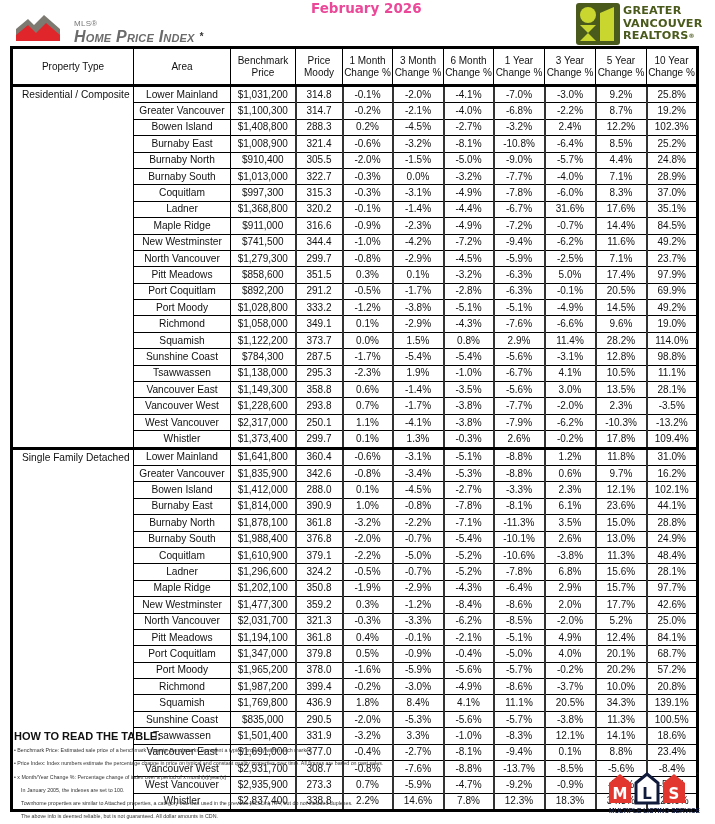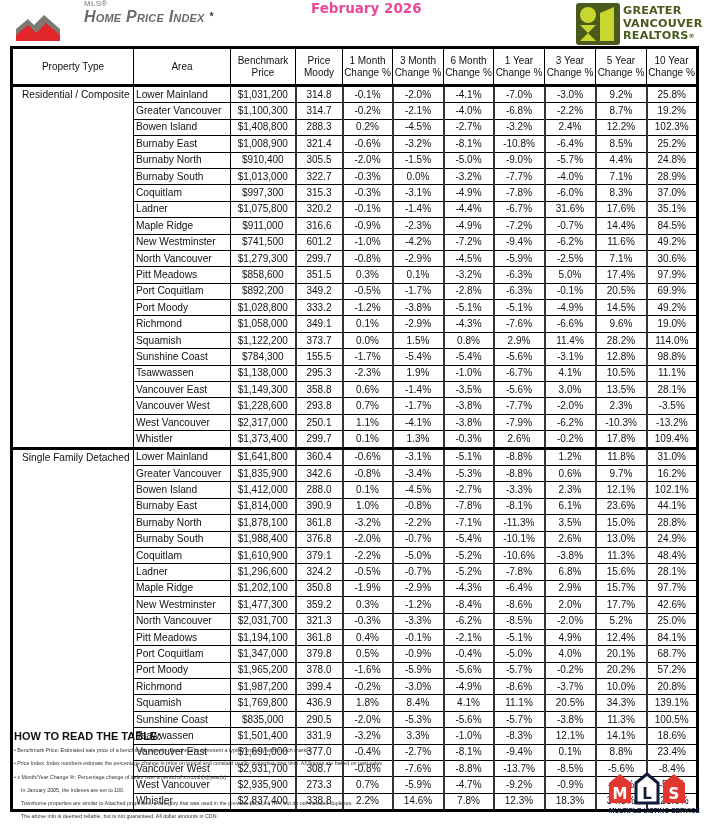--- a/index.html
+++ b/index.html
@@ -1,35 +1,35 @@
 <!DOCTYPE html>
 <html><head>
 <meta charset="utf-8">
 <style>
   html, body { margin: 0; padding: 0; background: #ffffff; }
   body { width: 715px; height: 824px; position: relative; overflow: hidden;
          font-family: "Liberation Sans", sans-serif; color: #111; }
 
   
   .hpi-logo { position: absolute; left: 14px; top: 11px; width: 48px; height: 30px; }
-  .hpi-text { position: absolute; left: 74px; top: 0; margin-left: 10px; }
+  .hpi-text { position: absolute; left: 74px; top: 20px; }
   .hpi-mls { font-size: 8px; color: #777; letter-spacing: 0.3px; line-height: 8px; }
   .hpi-title { font-size: 16px; color: #6b6b6b; font-weight: bold; line-height: 17px; letter-spacing: 0.2px; font-variant: small-caps; font-style: italic; }
   .hpi-star { font-size: 10px; color: #333; vertical-align: top; }
   .page-month { position: absolute; left: 311px; top: 0; font-weight: bold; font-size: 13.5px; color: #ec4899; font-family: "DejaVu Sans", sans-serif; }
   .gvr-logo { position: absolute; left: 576px; top: 3px; width: 44px; height: 42px; }
   .gvr-text { position: absolute; left: 623px; top: 5px; font-family: "DejaVu Sans", sans-serif; font-weight: bold; color: #4a5a1c; font-size: 11.2px; line-height: 12.6px; letter-spacing: 0.2px; }
   .gvr-text .reg { font-size: 6px; vertical-align: top; }
 
   
   .hpi-table { position: absolute; left: 10px; top: 46px; width: 582px; border-collapse: collapse; border: 3.5px solid #000; table-layout: fixed; }
   .hpi-table th { font-weight: normal; font-size: 10px; line-height: 12px; height: 35px; border: 1px solid #000; border-bottom: 3px solid #000; text-align: center; padding: 0 1px; background: #fff; }
   .hpi-table td { font-size: 10px; height: 15.4px; line-height: 12px; padding: 0 2px; border: 1px solid #000; border-top: 1.5px solid #000; text-align: center; white-space: nowrap; background: #fff; }
   .hpi-table td.ptype { border-top: 3px solid #000; border-bottom: 3px solid #000; vertical-align: top; text-align: left; padding: 2px 0 0 9px; font-size: 10.2px; border-right: 1px solid #000; }
-  .hpi-table td.area { text-align: left; padding-left: 2px; font-size: 10.2px; }
+  .hpi-table td.area { text-align: center; padding-left: 2px; font-size: 10.2px; }
   .hpi-table tr.first td { border-top: 3px solid #000; }
   .hpi-table td.num { border-right: 2px solid #333; }
 
   
   .how-title { position: absolute; left: 14px; top: 730px; font-weight: bold; font-size: 11px; color: #111; }
   .notes { position: absolute; left: 14px; top: 744px; font-size: 5.3px; color: #333; line-height: 13.3px; }
   .notes .indent { padding-left: 7px; }
   .mls-logo { position: absolute; left: 607px; top: 769px; width: 100px; height: 50px; }
 </style>
 </head>
@@ -170,21 +170,21 @@
         <td class="num">-0.3%</td>
         <td class="num">-3.1%</td>
         <td class="num">-4.9%</td>
         <td class="num">-7.8%</td>
         <td class="num">-6.0%</td>
         <td class="num">8.3%</td>
         <td class="num">37.0%</td>
       </tr>
       <tr>
         <td class="area">Ladner</td>
-        <td class="num">$1,075,800</td>
+        <td class="num">$1,368,800</td>
         <td class="num">320.2</td>
         <td class="num">-0.1%</td>
         <td class="num">-1.4%</td>
         <td class="num">-4.4%</td>
         <td class="num">-6.7%</td>
         <td class="num">31.6%</td>
         <td class="num">17.6%</td>
         <td class="num">35.1%</td>
       </tr>
       <tr>
@@ -195,57 +195,57 @@
         <td class="num">-2.3%</td>
         <td class="num">-4.9%</td>
         <td class="num">-7.2%</td>
         <td class="num">-0.7%</td>
         <td class="num">14.4%</td>
         <td class="num">84.5%</td>
       </tr>
       <tr>
         <td class="area">New Westminster</td>
         <td class="num">$741,500</td>
-        <td class="num">601.2</td>
+        <td class="num">344.4</td>
         <td class="num">-1.0%</td>
         <td class="num">-4.2%</td>
         <td class="num">-7.2%</td>
         <td class="num">-9.4%</td>
         <td class="num">-6.2%</td>
         <td class="num">11.6%</td>
         <td class="num">49.2%</td>
       </tr>
       <tr>
         <td class="area">North Vancouver</td>
         <td class="num">$1,279,300</td>
         <td class="num">299.7</td>
         <td class="num">-0.8%</td>
         <td class="num">-2.9%</td>
         <td class="num">-4.5%</td>
         <td class="num">-5.9%</td>
         <td class="num">-2.5%</td>
         <td class="num">7.1%</td>
-        <td class="num">30.6%</td>
+        <td class="num">23.7%</td>
       </tr>
       <tr>
         <td class="area">Pitt Meadows</td>
         <td class="num">$858,600</td>
         <td class="num">351.5</td>
         <td class="num">0.3%</td>
         <td class="num">0.1%</td>
         <td class="num">-3.2%</td>
         <td class="num">-6.3%</td>
         <td class="num">5.0%</td>
         <td class="num">17.4%</td>
         <td class="num">97.9%</td>
       </tr>
       <tr>
         <td class="area">Port Coquitlam</td>
         <td class="num">$892,200</td>
-        <td class="num">349.2</td>
+        <td class="num">291.2</td>
         <td class="num">-0.5%</td>
         <td class="num">-1.7%</td>
         <td class="num">-2.8%</td>
         <td class="num">-6.3%</td>
         <td class="num">-0.1%</td>
         <td class="num">20.5%</td>
         <td class="num">69.9%</td>
       </tr>
       <tr>
         <td class="area">Port Moody</td>
@@ -279,21 +279,21 @@
         <td class="num">1.5%</td>
         <td class="num">0.8%</td>
         <td class="num">2.9%</td>
         <td class="num">11.4%</td>
         <td class="num">28.2%</td>
         <td class="num">114.0%</td>
       </tr>
       <tr>
         <td class="area">Sunshine Coast</td>
         <td class="num">$784,300</td>
-        <td class="num">155.5</td>
+        <td class="num">287.5</td>
         <td class="num">-1.7%</td>
         <td class="num">-5.4%</td>
         <td class="num">-5.4%</td>
         <td class="num">-5.6%</td>
         <td class="num">-3.1%</td>
         <td class="num">12.8%</td>
         <td class="num">98.8%</td>
       </tr>
       <tr>
         <td class="area">Tsawwassen</td>

